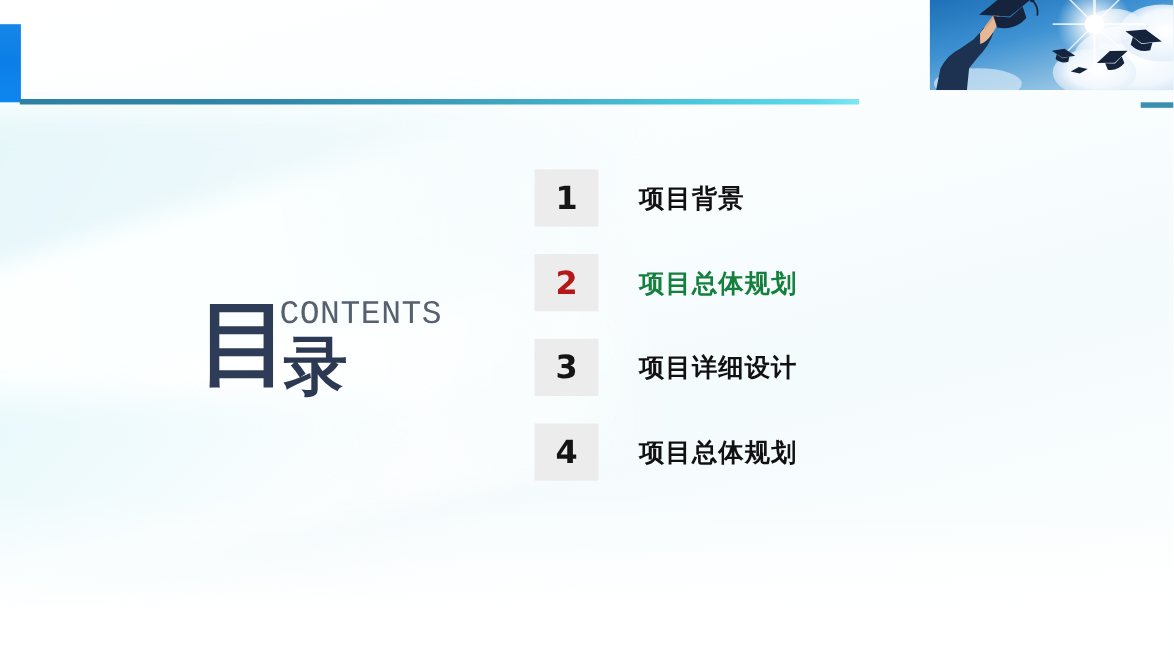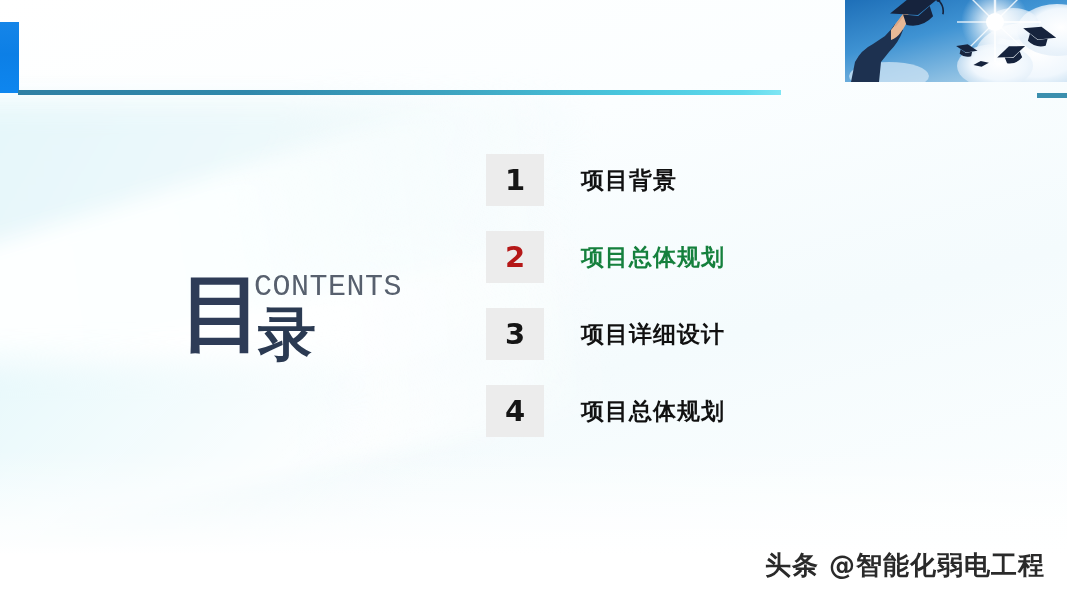--- a/index.html
+++ b/index.html
@@ -327,15 +327,14 @@
       <div class="toc-label">项目详细设计</div>
     </div>
 
     <div class="toc-item">
       <div class="toc-num">4</div>
       <div class="toc-label">项目总体规划</div>
     </div>
 
   </div>
 
-  <div class="watermark">头条 @智能化弱电工程</div>
 
 </div>
 
 </body></html>

